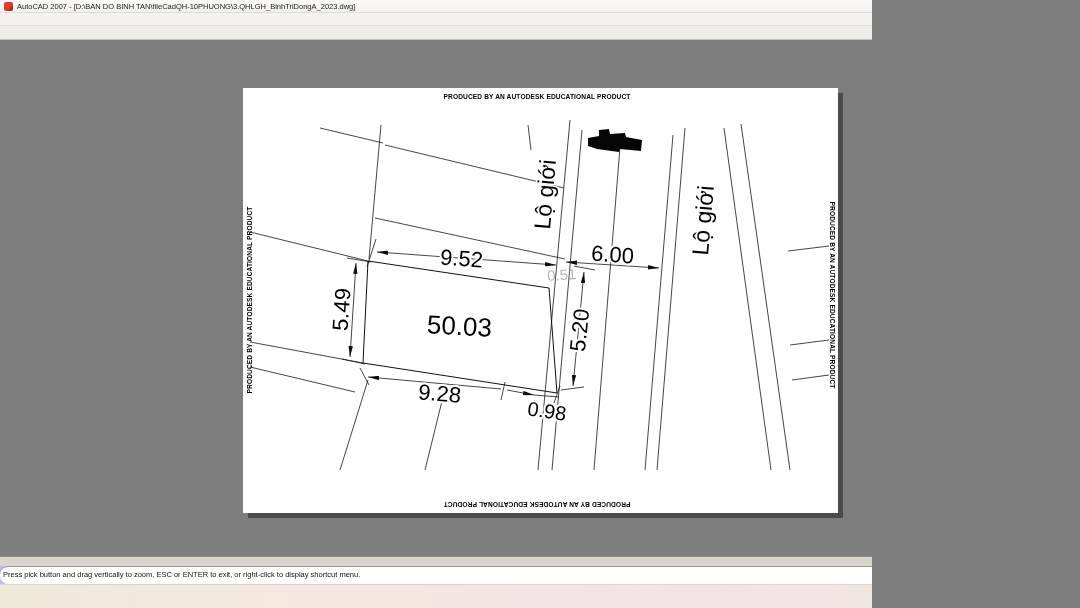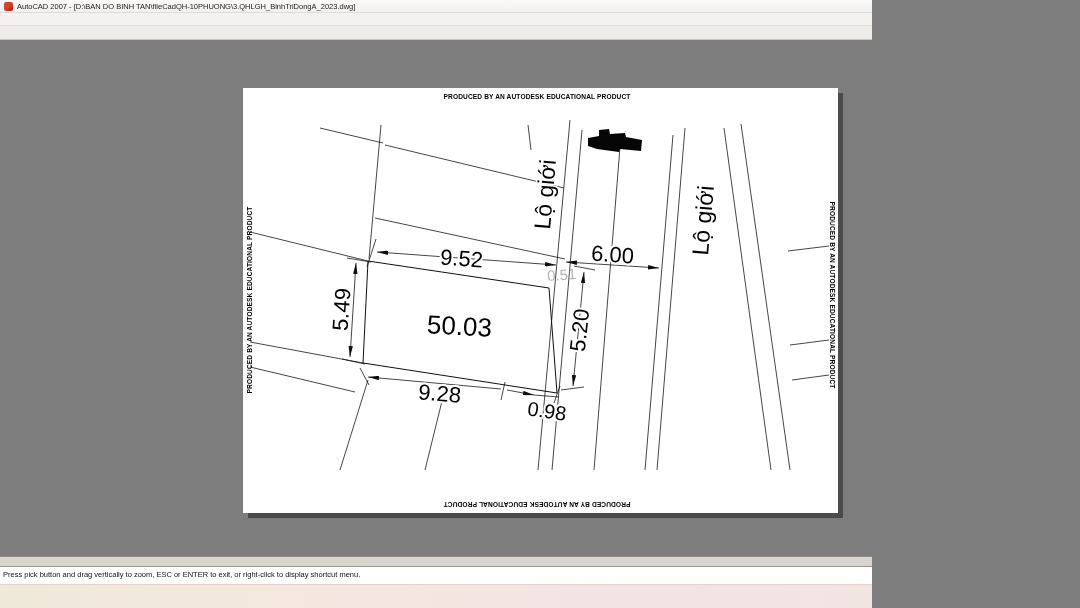--- a/index.html
+++ b/index.html
@@ -46,21 +46,21 @@
   .sheet-svg .dim { font-size:22px; stroke:#fff; stroke-width:4px; paint-order:stroke; stroke-linejoin:round; }
   .sheet-svg .area { font-size:26px; }
   .sheet-svg .smalldim { font-size:20px; }
   .sheet-svg .roadlbl { font-size:23px; stroke:#fff; stroke-width:3px; paint-order:stroke; stroke-linejoin:round; }
   .sheet-svg .faint { font-size:15px; fill:#949494; opacity:.7; }
 
   
   .tabsrow { left:0; top:556px; width:1080px; height:10px; background:#d9d5cd; border-top:1px solid #8e8c88; }
 
   
-  .cmdline { left:0; top:566px; width:1080px; height:18px; background:#fff; border-top:1px solid #979591; }
+  .cmdline { left:0; top:566px; width:1080px; height:18px; background:#fff; border-top:1px solid #979591;border-radius:8px; }
   .cmdtext { left:3px; top:3px; font-size:7.5px; color:#111; white-space:nowrap; }
 
   
   .taskbar { left:0; top:584px; width:1080px; height:24px;
              background:linear-gradient(90deg,#efe9d9 0%,#f4e8df 25%,#f4e3e4 55%,#f1e5e2 80%,#efe7e3 100%);
              border-top:1px solid #e4cfc9; }
 
   
   .balloon { left:893px; top:521px; width:160px; height:42px; background:#fffee8; border:1px solid #767676;
              border-radius:6px; box-shadow:2px 3px 5px rgba(0,0,0,.35); z-index:50; }

